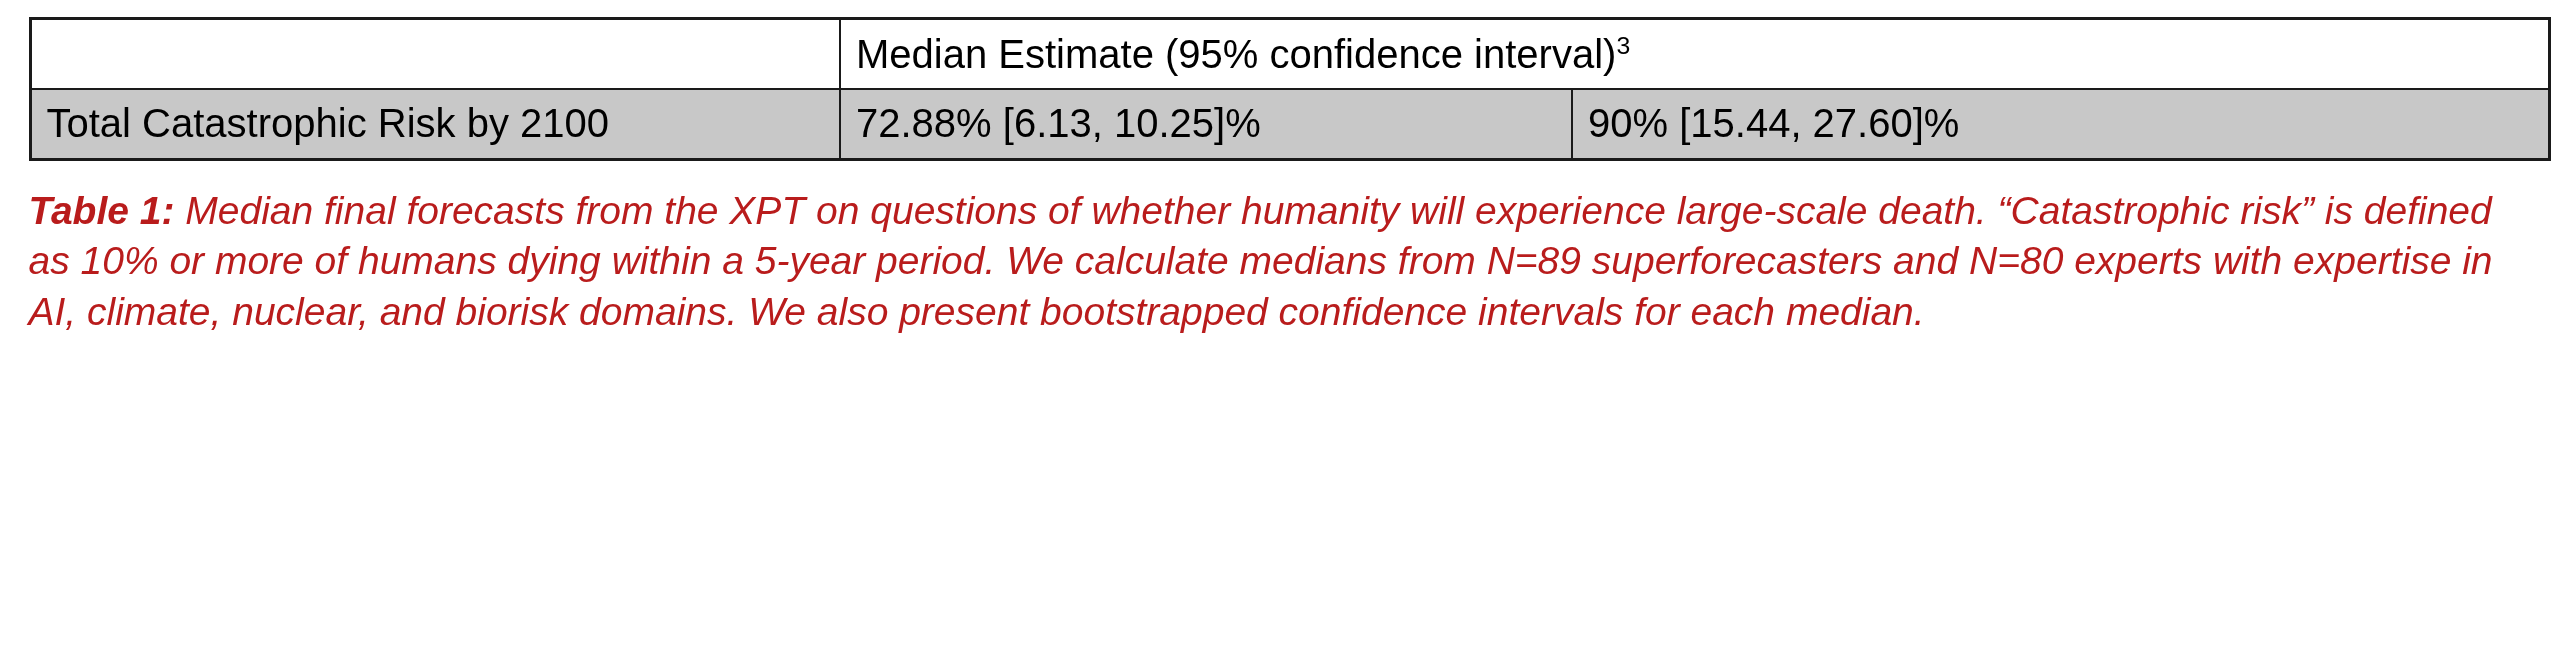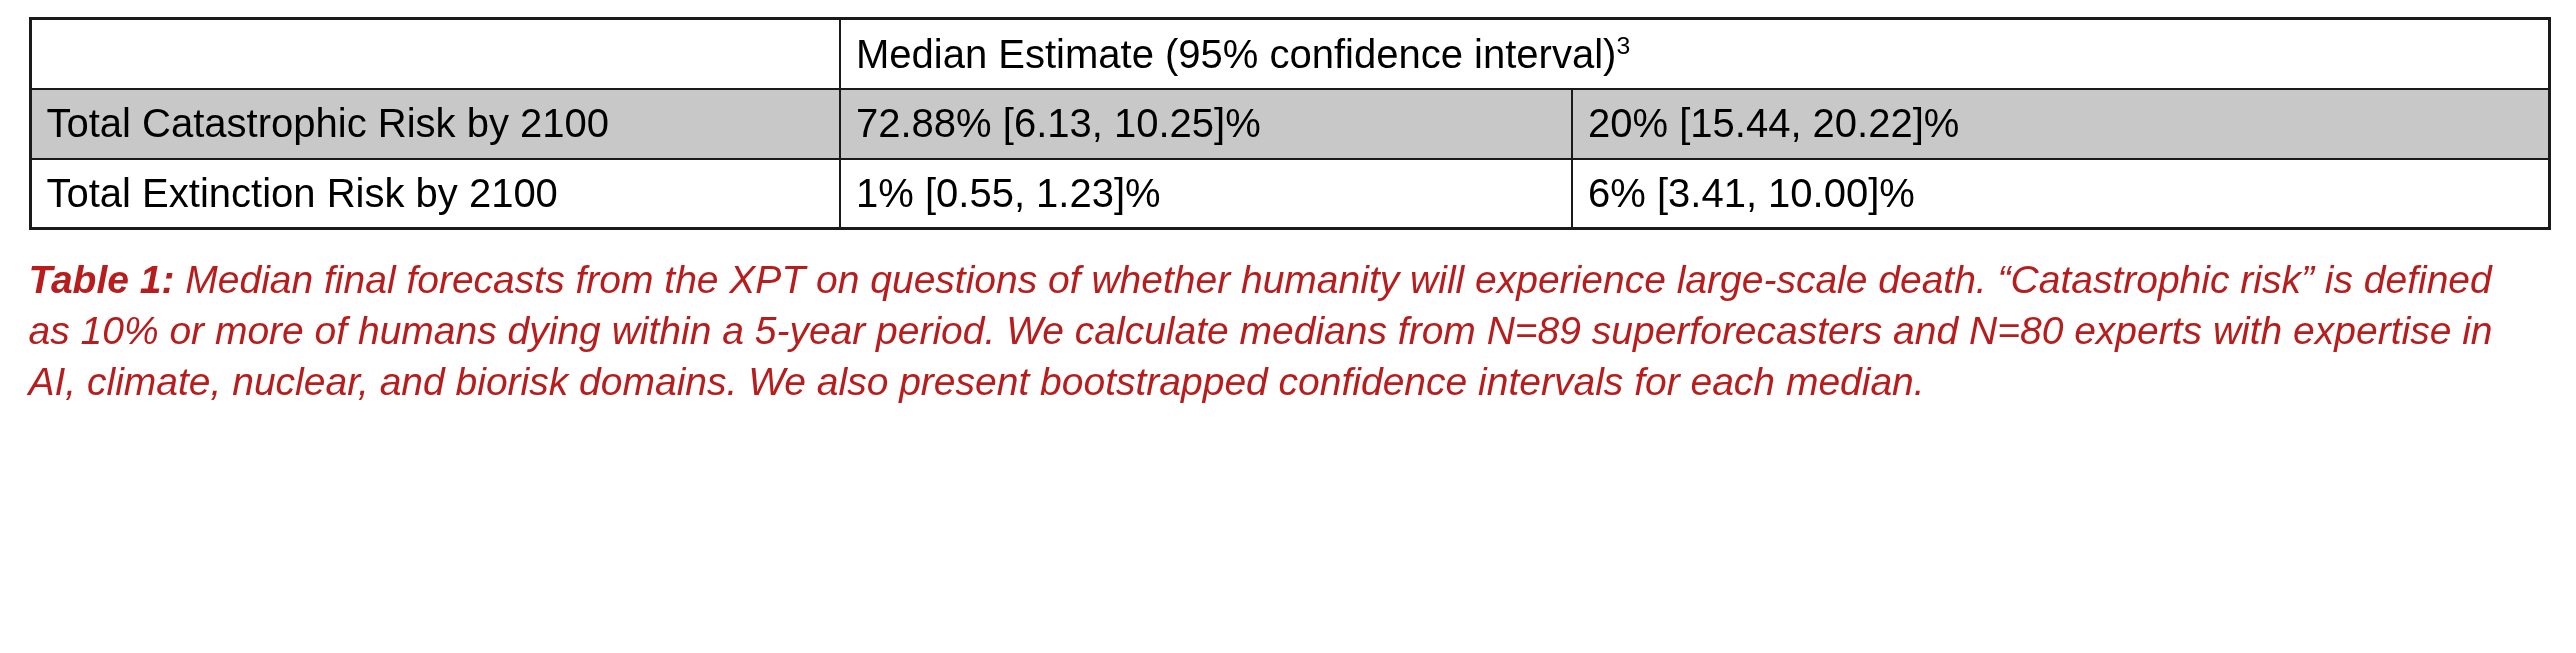--- a/index.html
+++ b/index.html
@@ -97,26 +97,21 @@
     <thead>
       <tr>
         <td class="empty-cell"></td>
         <th class="group-header" colspan="2"><span>Median Estimate (95% confidence interval)</span><sup>3</sup></th>
       </tr>
     </thead>
     <tbody>
       <tr class="shaded">
         <td class="row-label">Total Catastrophic Risk by 2100</td>
         <td>72.88% [6.13, 10.25]%</td>
-        <td>20% [15.44, 20.22]%</td>
-      </tr>
-      <tr>
-        <td class="row-label">Total Extinction Risk by 2100</td>
-        <td>1% [0.55, 1.23]%</td>
-        <td>6% [3.41, 10.00]%</td>
+        <td>90% [15.44, 27.60]%</td>
       </tr>
     </tbody>
   </table>
 
   <div class="caption">
     <b>Table 1:</b><span> Median final forecasts from the XPT on questions of whether humanity will experience large-scale death. “Catastrophic risk” is defined as 10% or more of humans dying within a 5-year period. We calculate medians from N=89 superforecasters and N=80 experts with expertise in AI, climate, nuclear, and biorisk domains. We also present bootstrapped confidence intervals for each median.</span>
   </div>
 
 </div>
 

